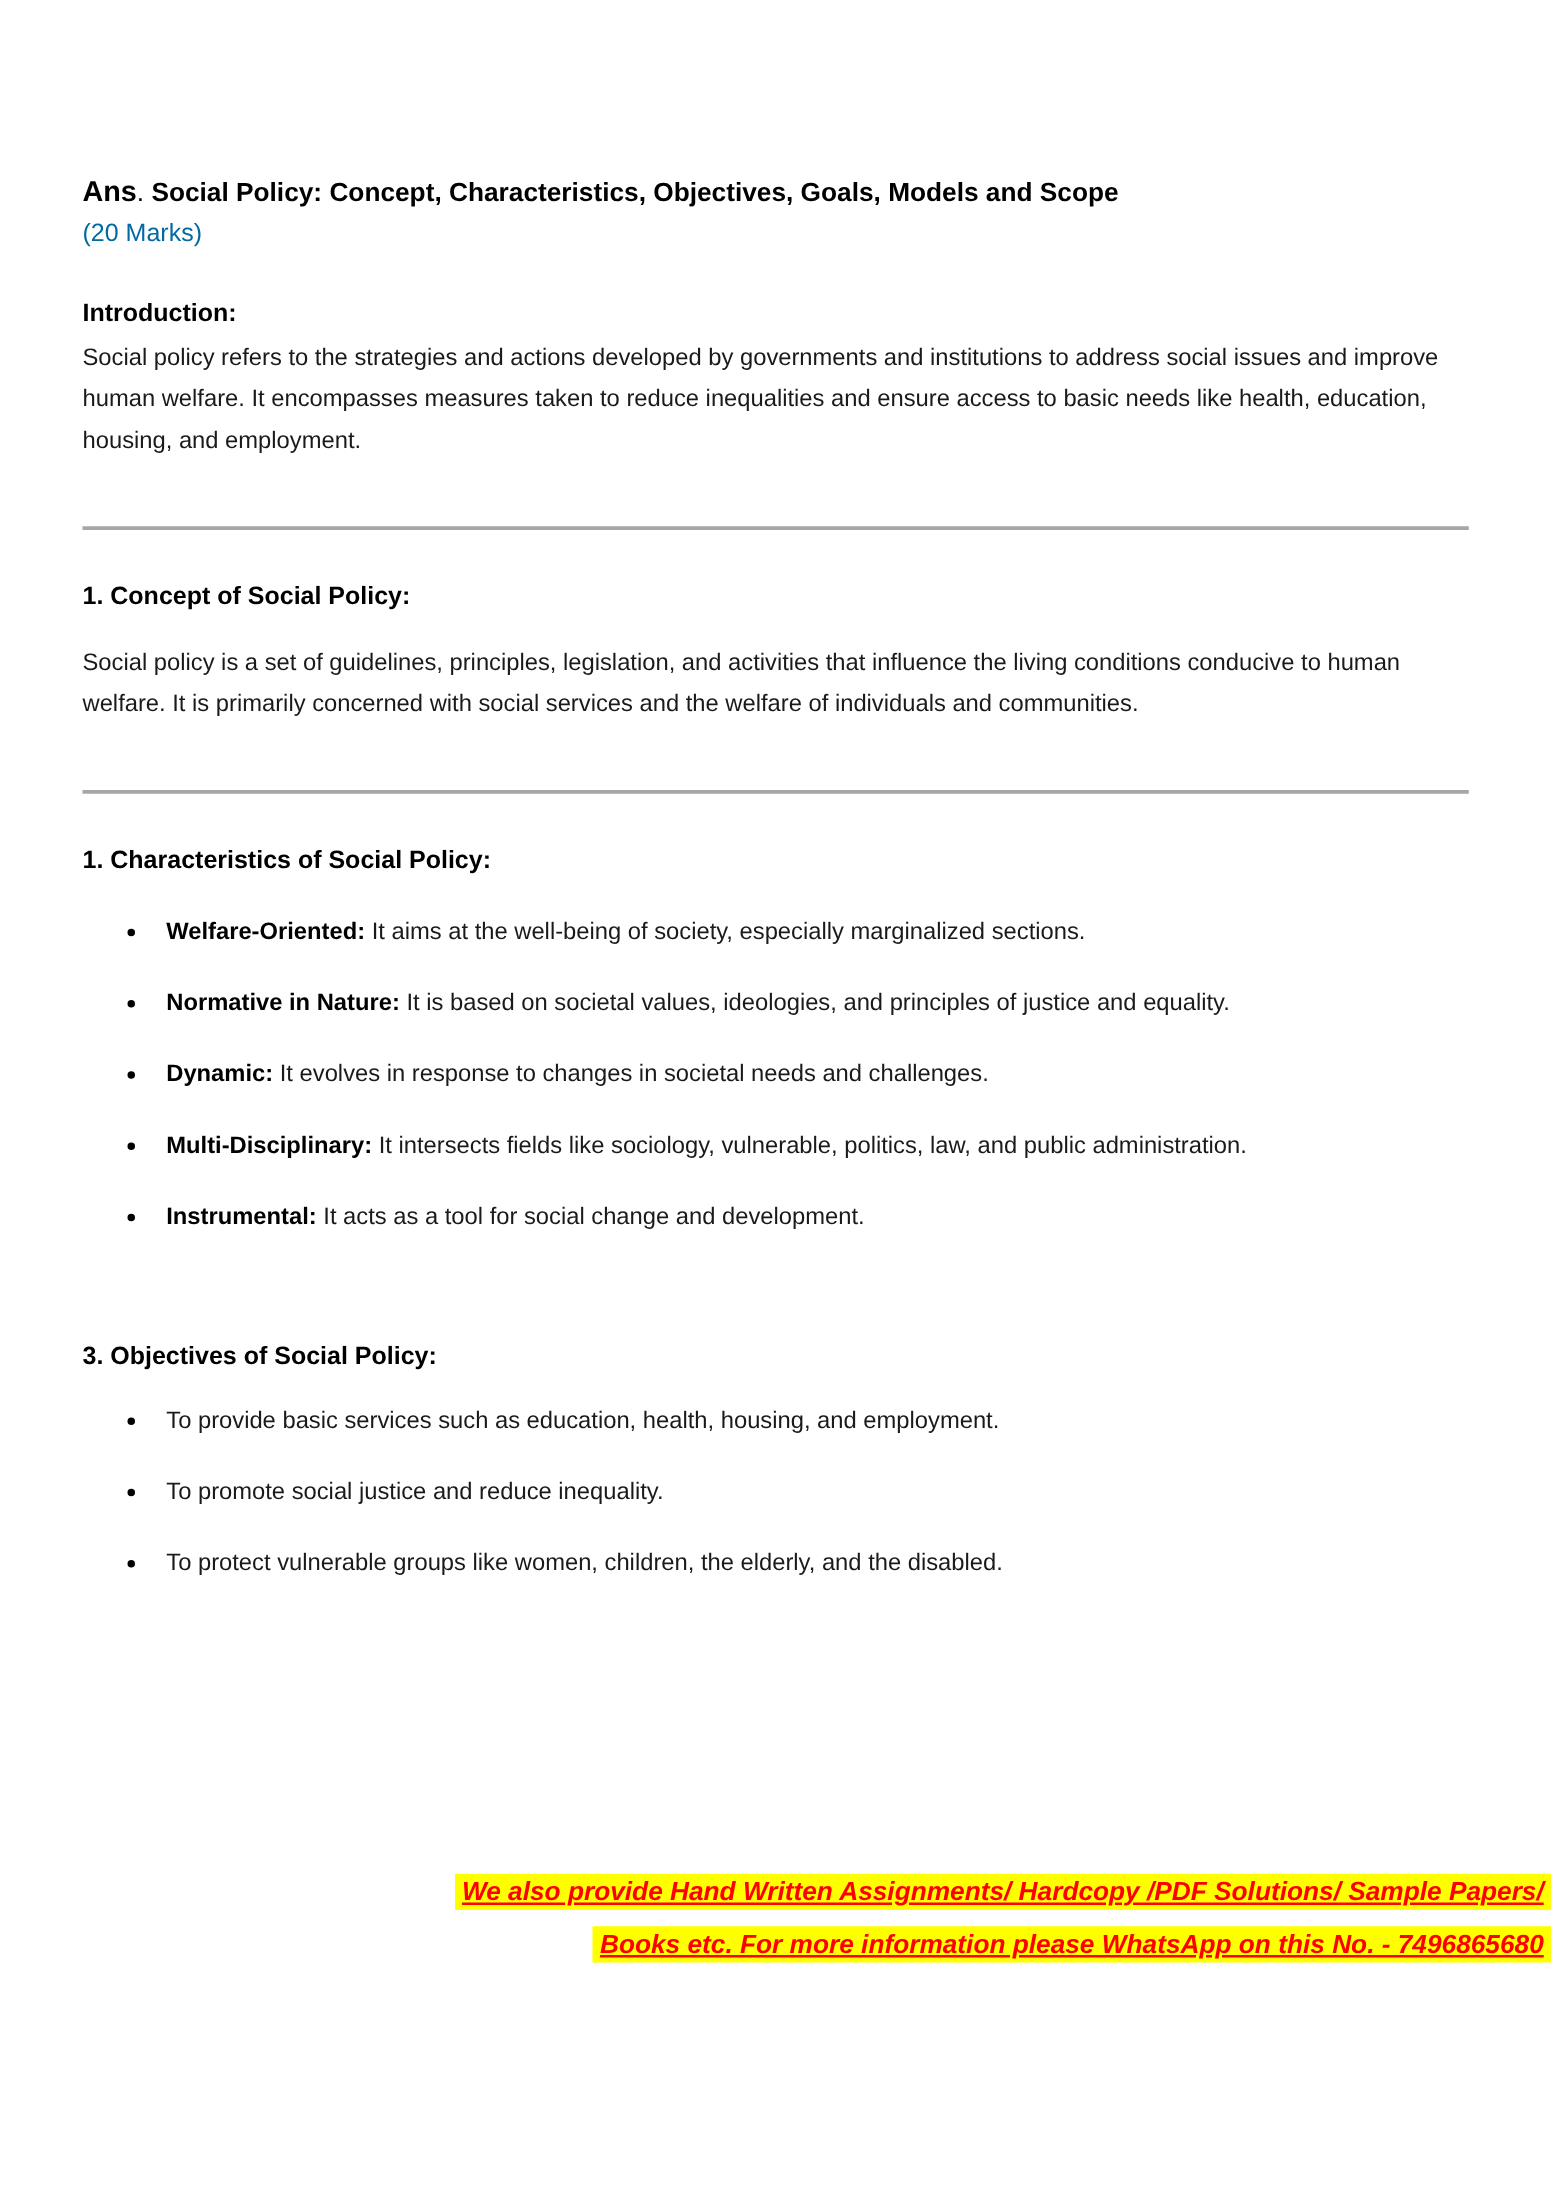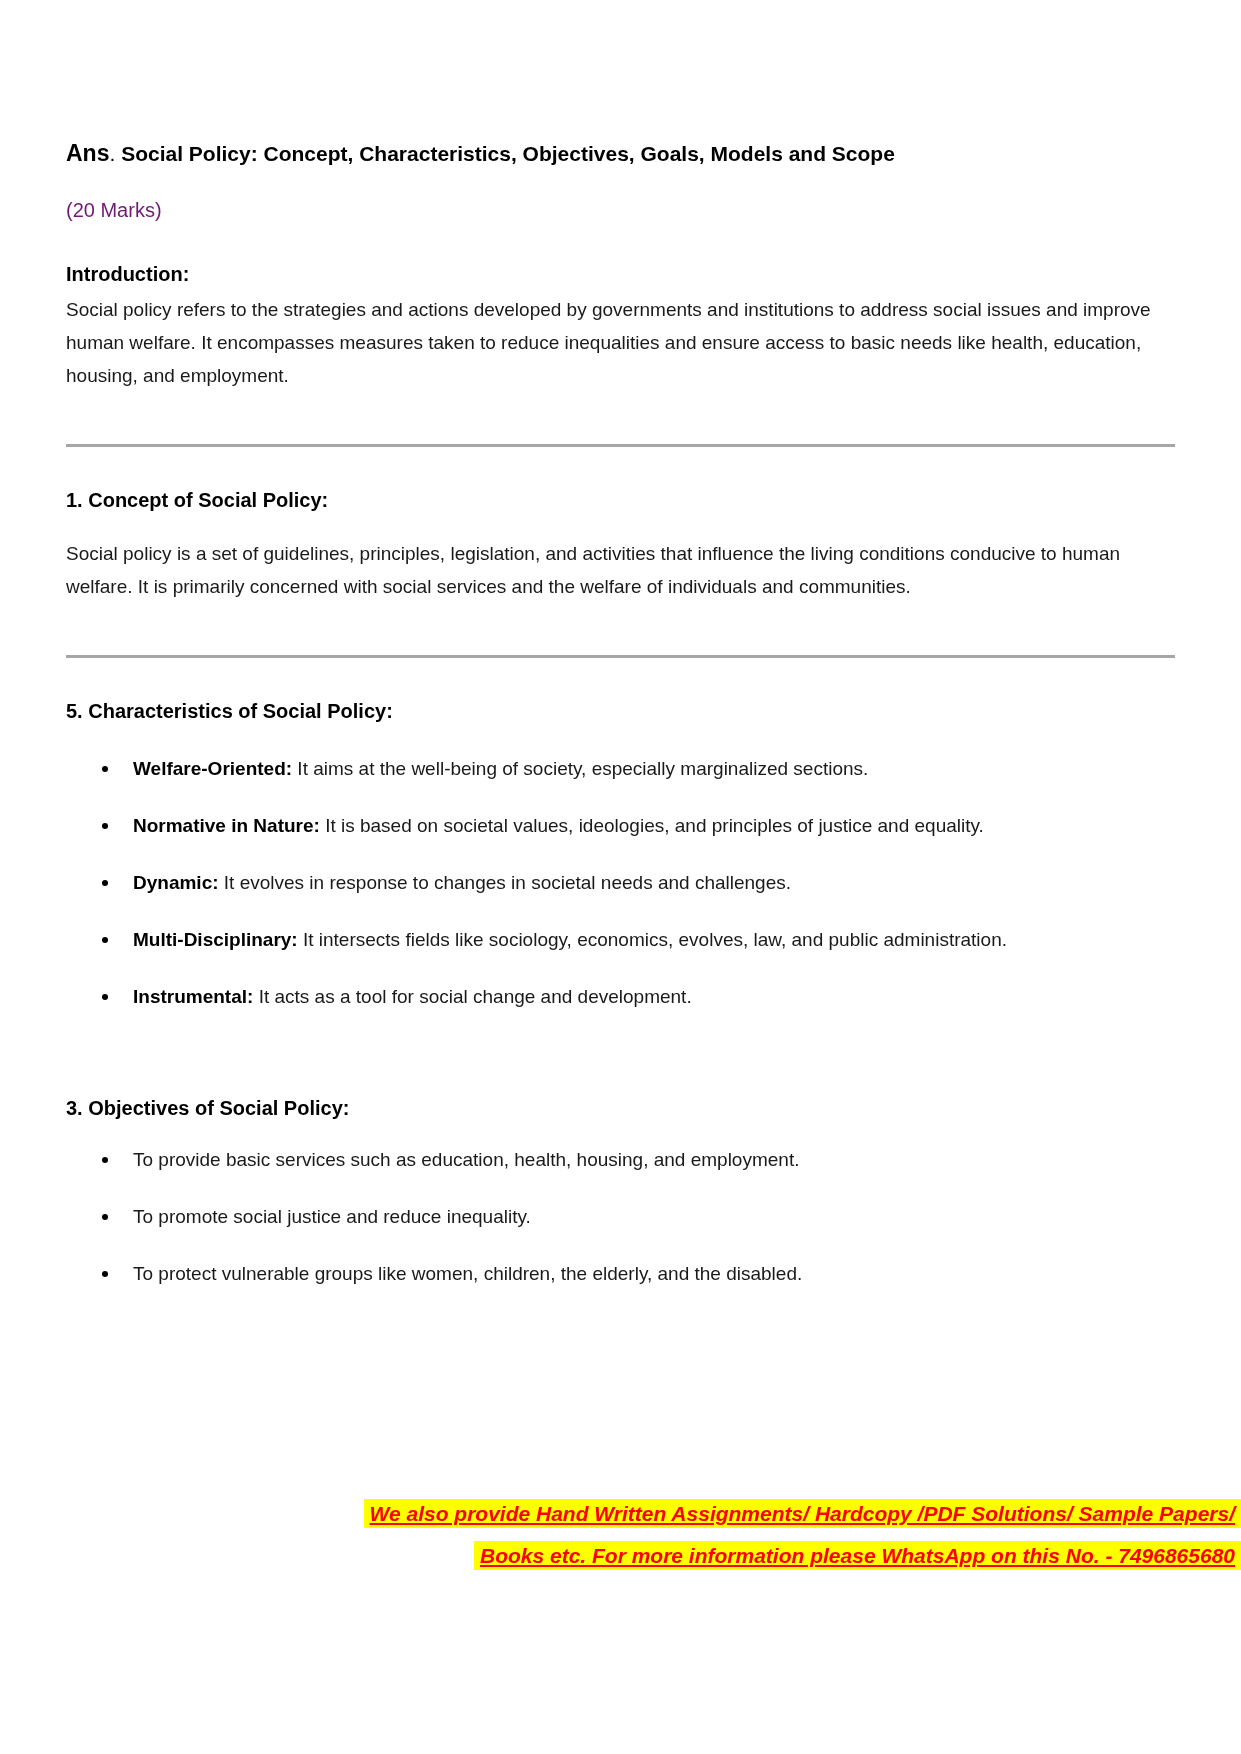--- a/index.html
+++ b/index.html
@@ -30,22 +30,21 @@
   .title-sep {
     font-weight: 400;
     font-size: 21px;
   }
   .title-main {
     font-weight: 700;
   }
   .marks {
     font-size: 20px;
     line-height: 34px;
-    color: #701a75;
-    margin-top: 24px;
+    color: #0369a1;
   }
   .intro-heading {
     margin-top: 32px;
     font-size: 20px;
     font-weight: 700;
     line-height: 30px;
     color: #000;
   }
   .body-text {
     font-size: 19px;
@@ -125,37 +124,37 @@
   <div class="intro-heading">Introduction:</div>
   <p class="body-text intro-para">Social policy refers to the strategies and actions developed by governments and institutions to address social issues and improve human welfare. It encompasses measures taken to reduce inequalities and ensure access to basic needs like health, education, housing, and employment.</p>
 
   <hr class="divider">
 
   <h2 class="section-heading">1. Concept of Social Policy:</h2>
   <p class="body-text section-para">Social policy is a set of guidelines, principles, legislation, and activities that influence the living conditions conducive to human welfare. It is primarily concerned with social services and the welfare of individuals and communities.</p>
 
   <hr class="divider">
 
-  <h2 class="section-heading">5. Characteristics of Social Policy:</h2>
+  <h2 class="section-heading">1. Characteristics of Social Policy:</h2>
   <ul class="bullets">
     <li>
       <span class="dot"></span>
       <span class="bullet-label">Welfare-Oriented:</span><span> It aims at the well-being of society, especially marginalized sections.</span>
     </li>
     <li>
       <span class="dot"></span>
       <span class="bullet-label">Normative in Nature:</span><span> It is based on societal values, ideologies, and principles of justice and equality.</span>
     </li>
     <li>
       <span class="dot"></span>
       <span class="bullet-label">Dynamic:</span><span> It evolves in response to changes in societal needs and challenges.</span>
     </li>
     <li>
       <span class="dot"></span>
-      <span class="bullet-label">Multi-Disciplinary:</span><span> It intersects fields like sociology, economics, evolves, law, and public administration.</span>
+      <span class="bullet-label">Multi-Disciplinary:</span><span> It intersects fields like sociology, vulnerable, politics, law, and public administration.</span>
     </li>
     <li>
       <span class="dot"></span>
       <span class="bullet-label">Instrumental:</span><span> It acts as a tool for social change and development.</span>
     </li>
   </ul>
 
   <h2 class="section-heading heading-objectives">3. Objectives of Social Policy:</h2>
   <ul class="bullets bullets-plain">
     <li>

